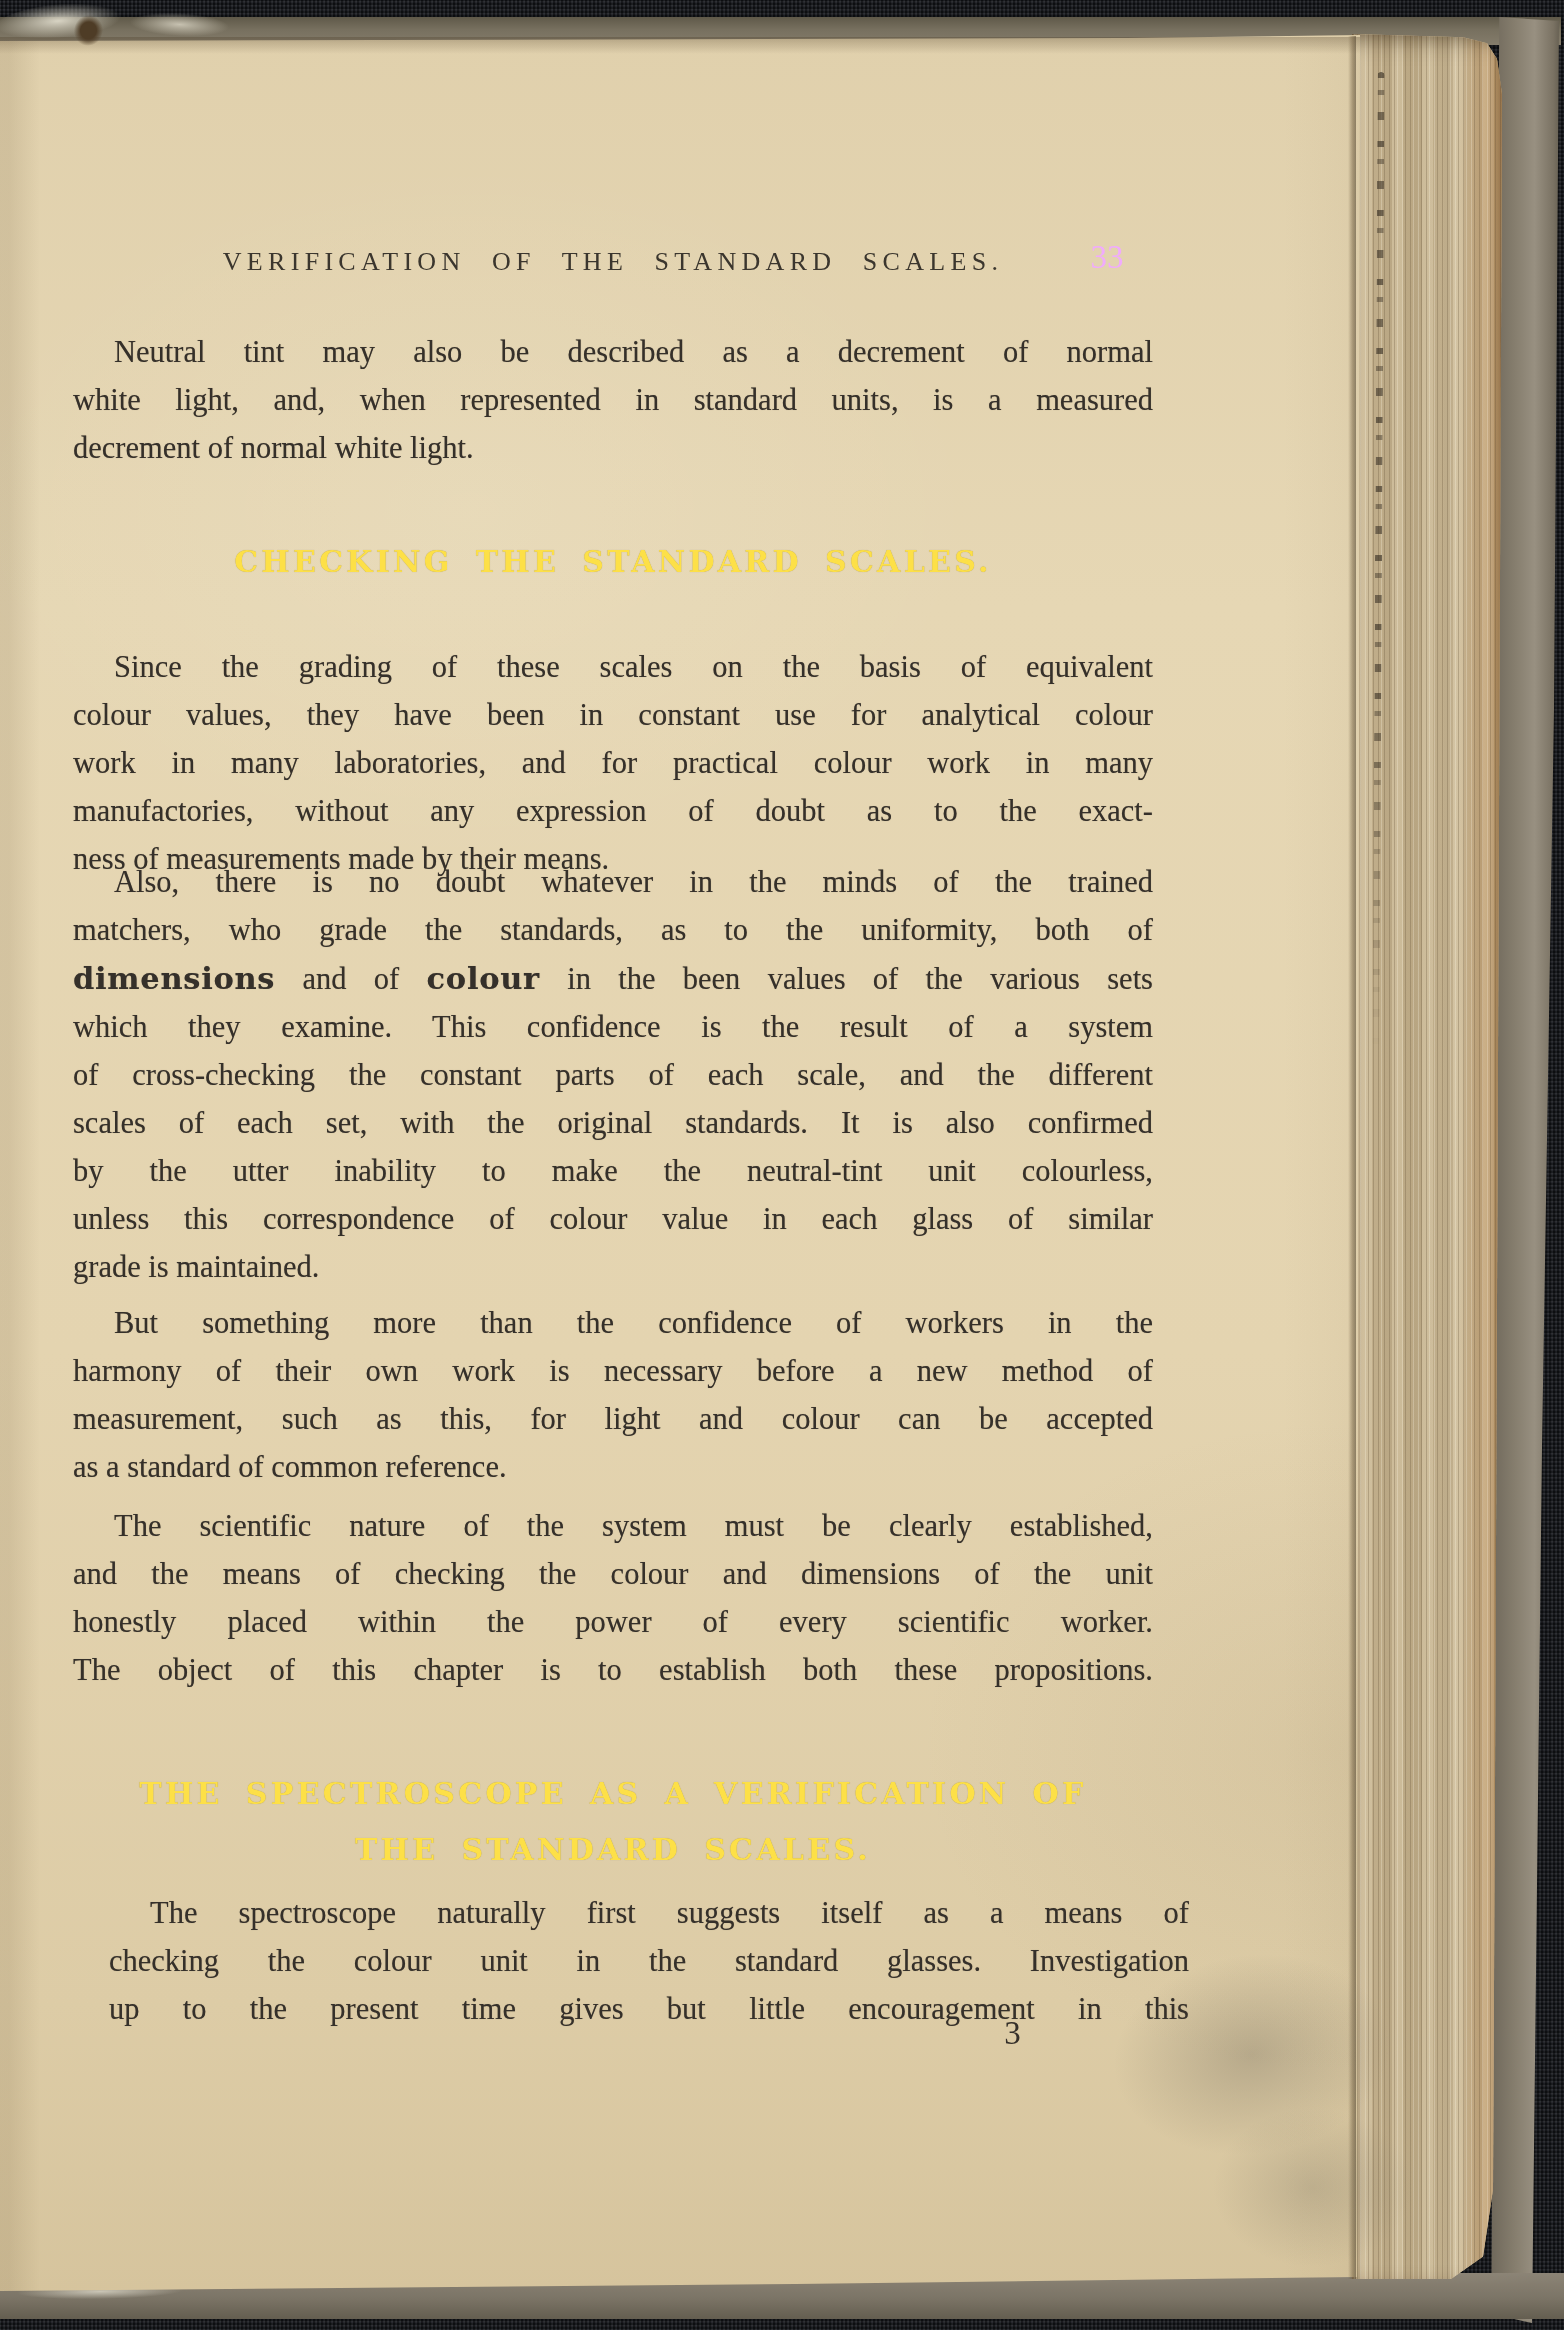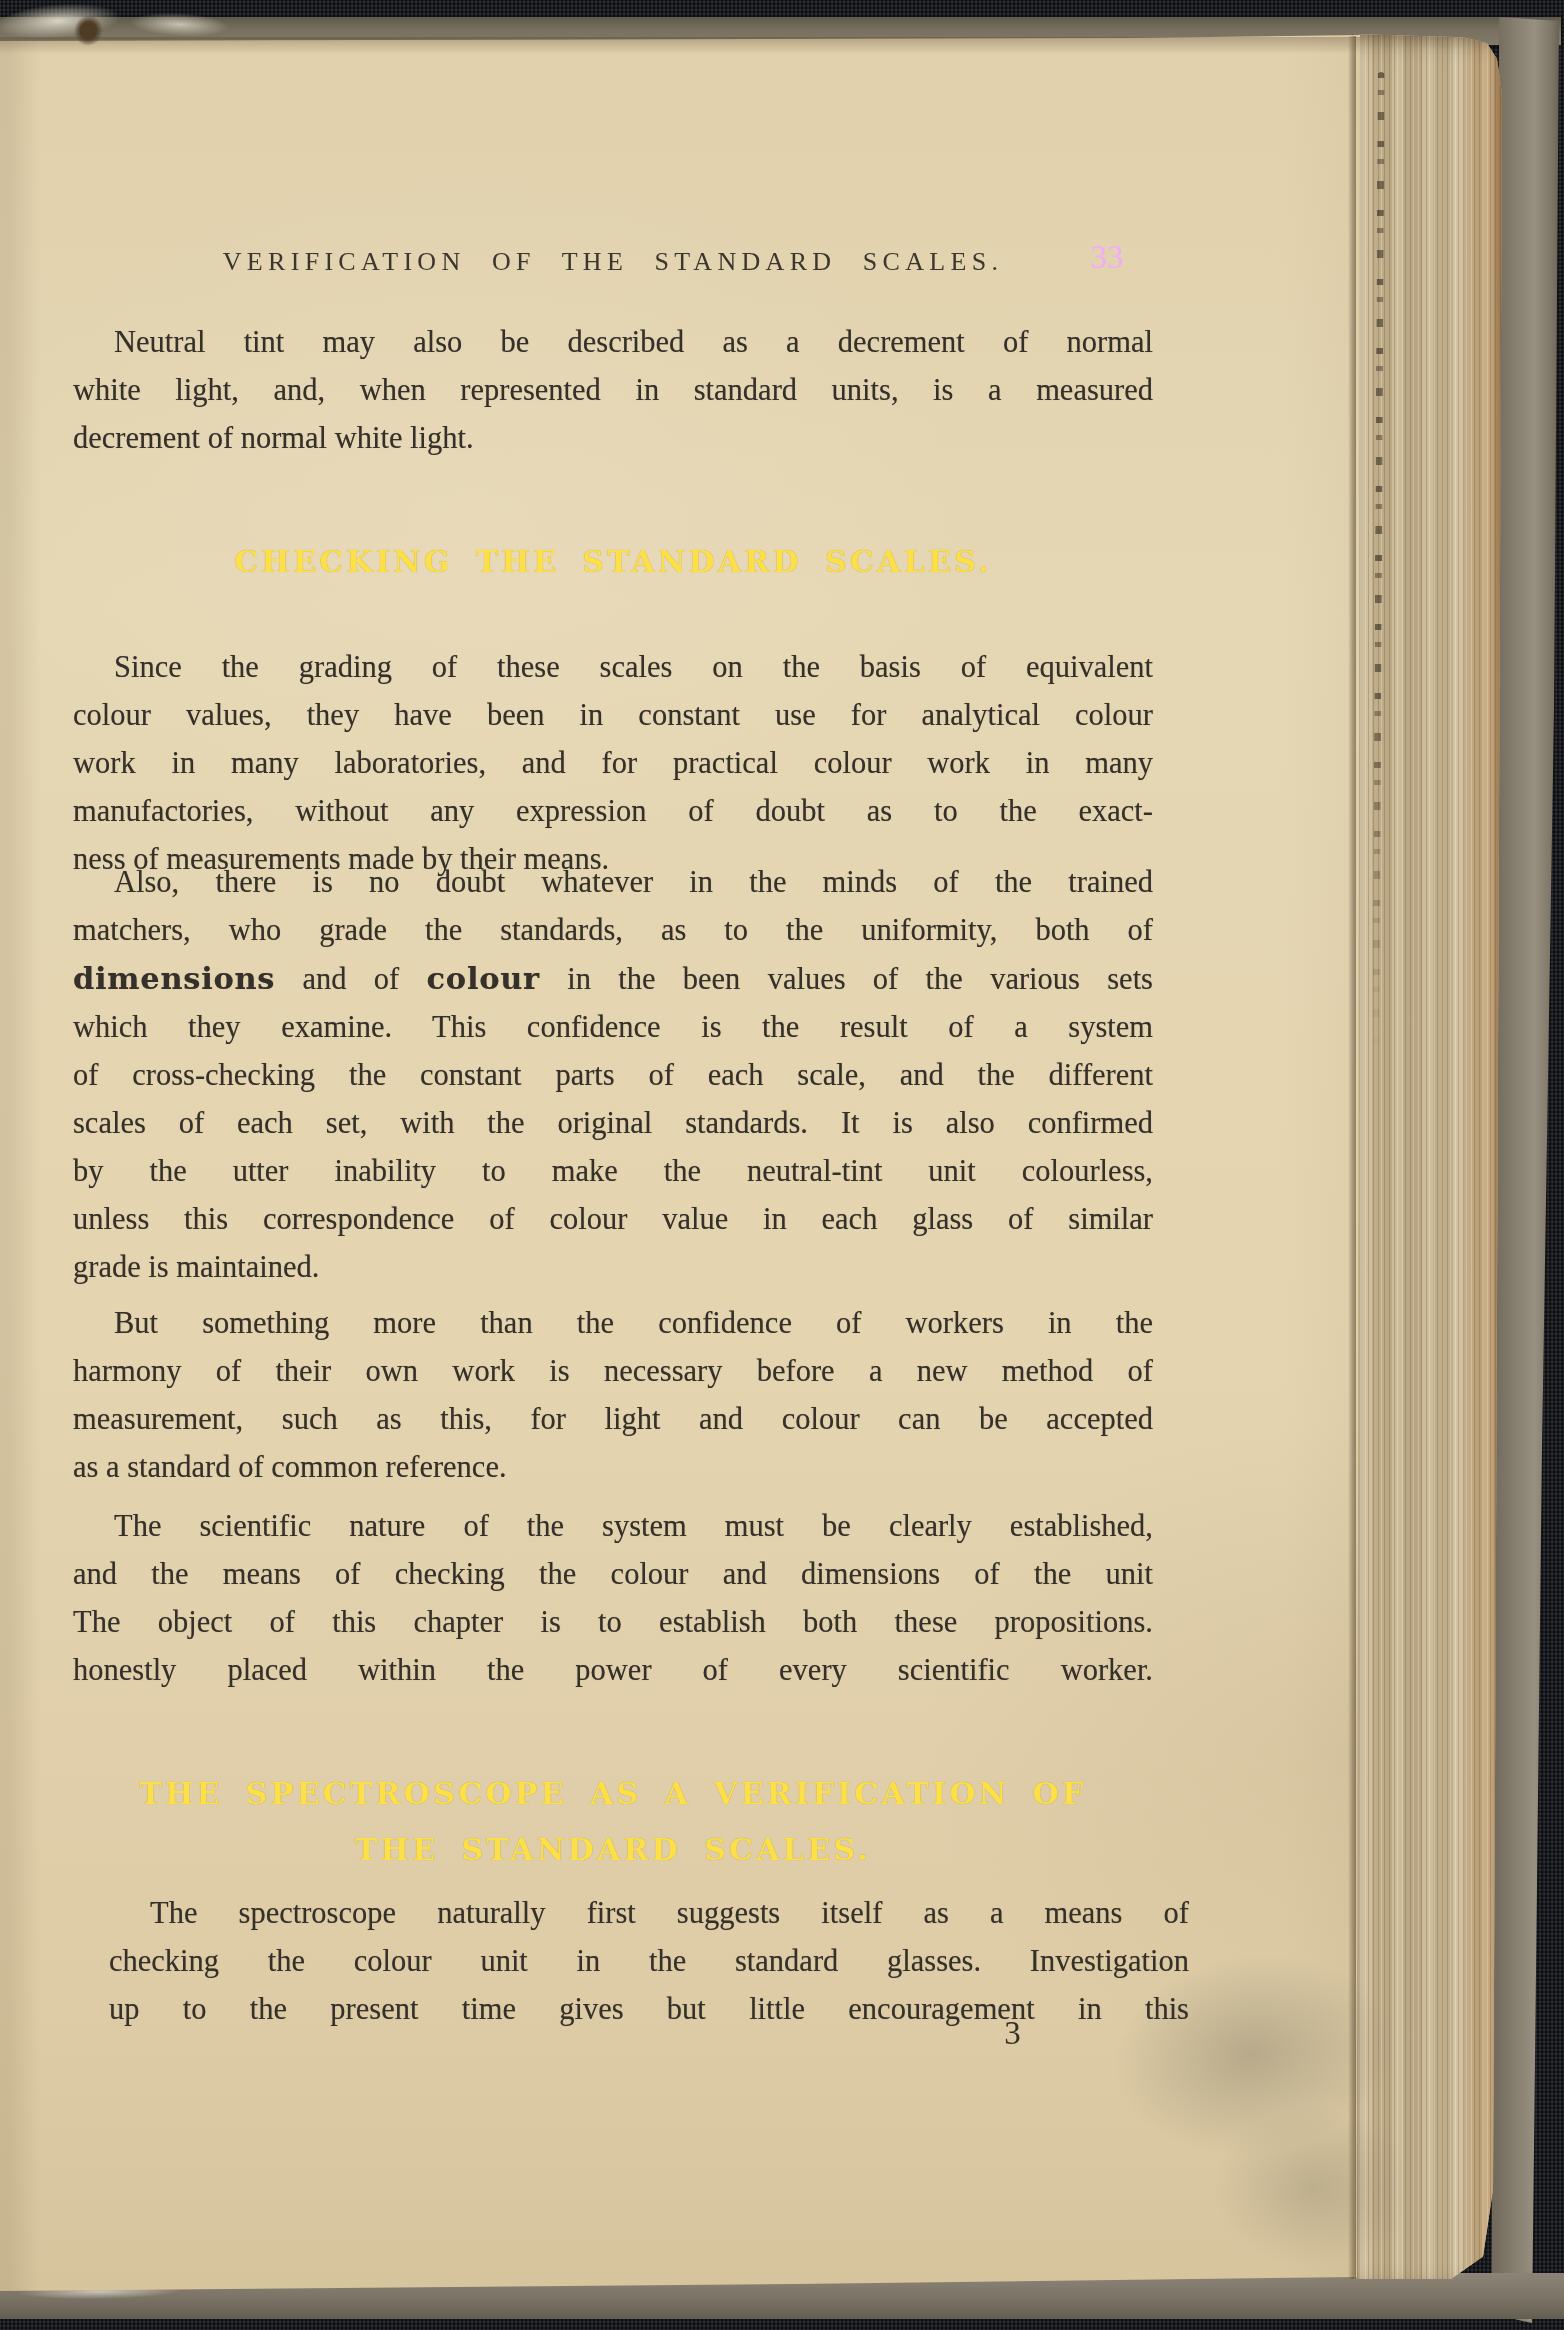--- a/index.html
+++ b/index.html
@@ -112,21 +112,21 @@
     letter-spacing:5.3px;word-spacing:14.6px;color:#3b362e;
   }
   .pagenum{
     position:absolute;left:1067px;top:239px;width:80px;
     font-size:33px;line-height:36px;text-align:center;color:#f0abfc;
   }
   .para{
     position:absolute;left:73px;width:1080px;
     font-size:30.5px;line-height:48px;
   }
-  .p1{top:318px;} .p2{top:643px;} .p3{top:858px;}
+  .p1{top:328px;} .p2{top:643px;} .p3{top:858px;}
   .p4{top:1299px;} .p5{top:1502px;} .p6{top:1889px;margin-left:36px;}
   .heading{
     position:absolute;left:73px;width:1080px;
     font-family:"DejaVu Serif", serif;font-weight:bold;
     font-size:30px;color:#fde047;
     letter-spacing:3.3px;word-spacing:9.3px;
   }
   .h1{top:543px;line-height:38px;}
   .h2{top:1766px;line-height:56px;}
   .sig{
@@ -198,22 +198,22 @@
       </div>
     <div class="para p4">
         <div class="tline just indent"><span>But something more than the confidence of workers in the</span></div>
         <div class="tline just"><span>harmony of their own work is necessary before a new method of</span></div>
         <div class="tline just"><span>measurement, such as this, for light and colour can be accepted</span></div>
         <div class="tline"><span>as a standard of common reference.</span></div>
       </div>
     <div class="para p5">
         <div class="tline just indent"><span>The scientific nature of the system must be clearly established,</span></div>
         <div class="tline just"><span>and the means of checking the colour and dimensions of the unit</span></div>
+        <div class="tline just"><span>honestly placed within the power of every scientific worker.</span></div>
         <div class="tline just"><span>The object of this chapter is to establish both these propositions.</span></div>
-        <div class="tline just"><span>honestly placed within the power of every scientific worker.</span></div>
       </div>
 
     <div class="heading h2">
         <div class="tline center"><span>THE SPECTROSCOPE AS A VERIFICATION OF</span></div>
         <div class="tline center"><span>THE STANDARD SCALES.</span></div>
       </div>
 
     <div class="para p6">
         <div class="tline just indent"><span>The spectroscope naturally first suggests itself as a means of</span></div>
         <div class="tline just"><span>checking the colour unit in the standard glasses.  Investigation</span></div>

